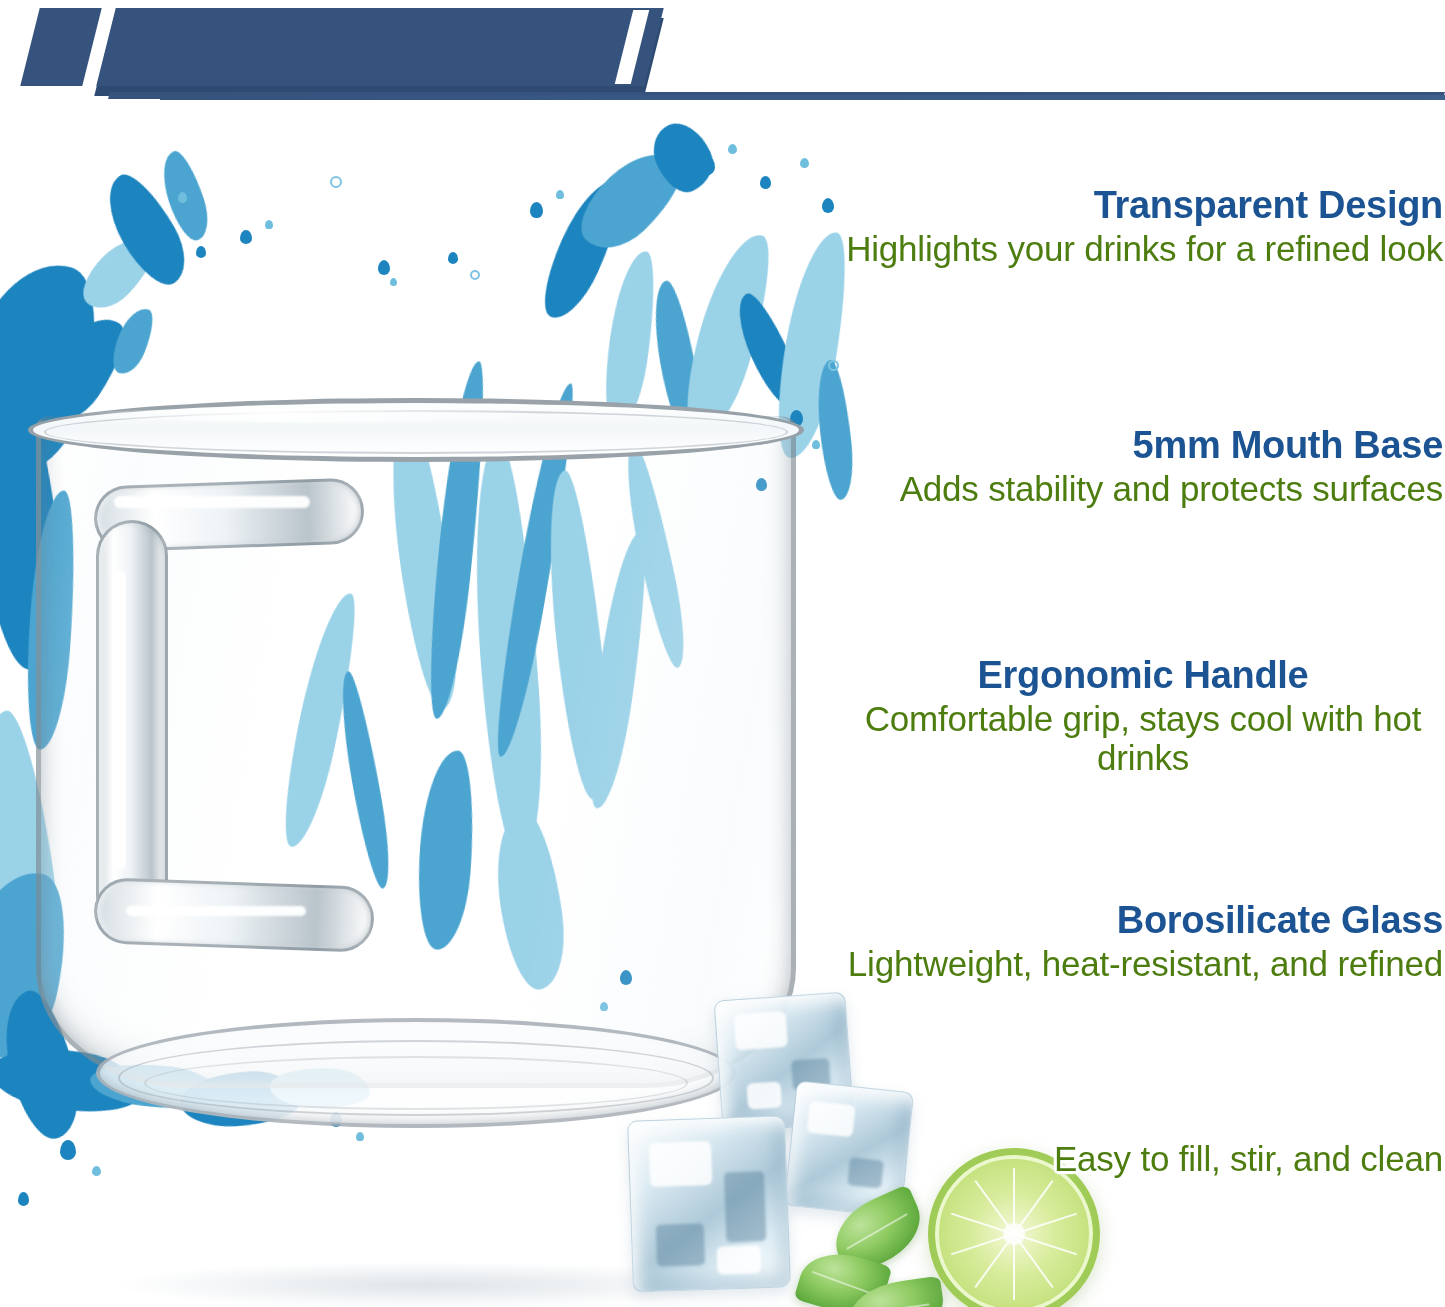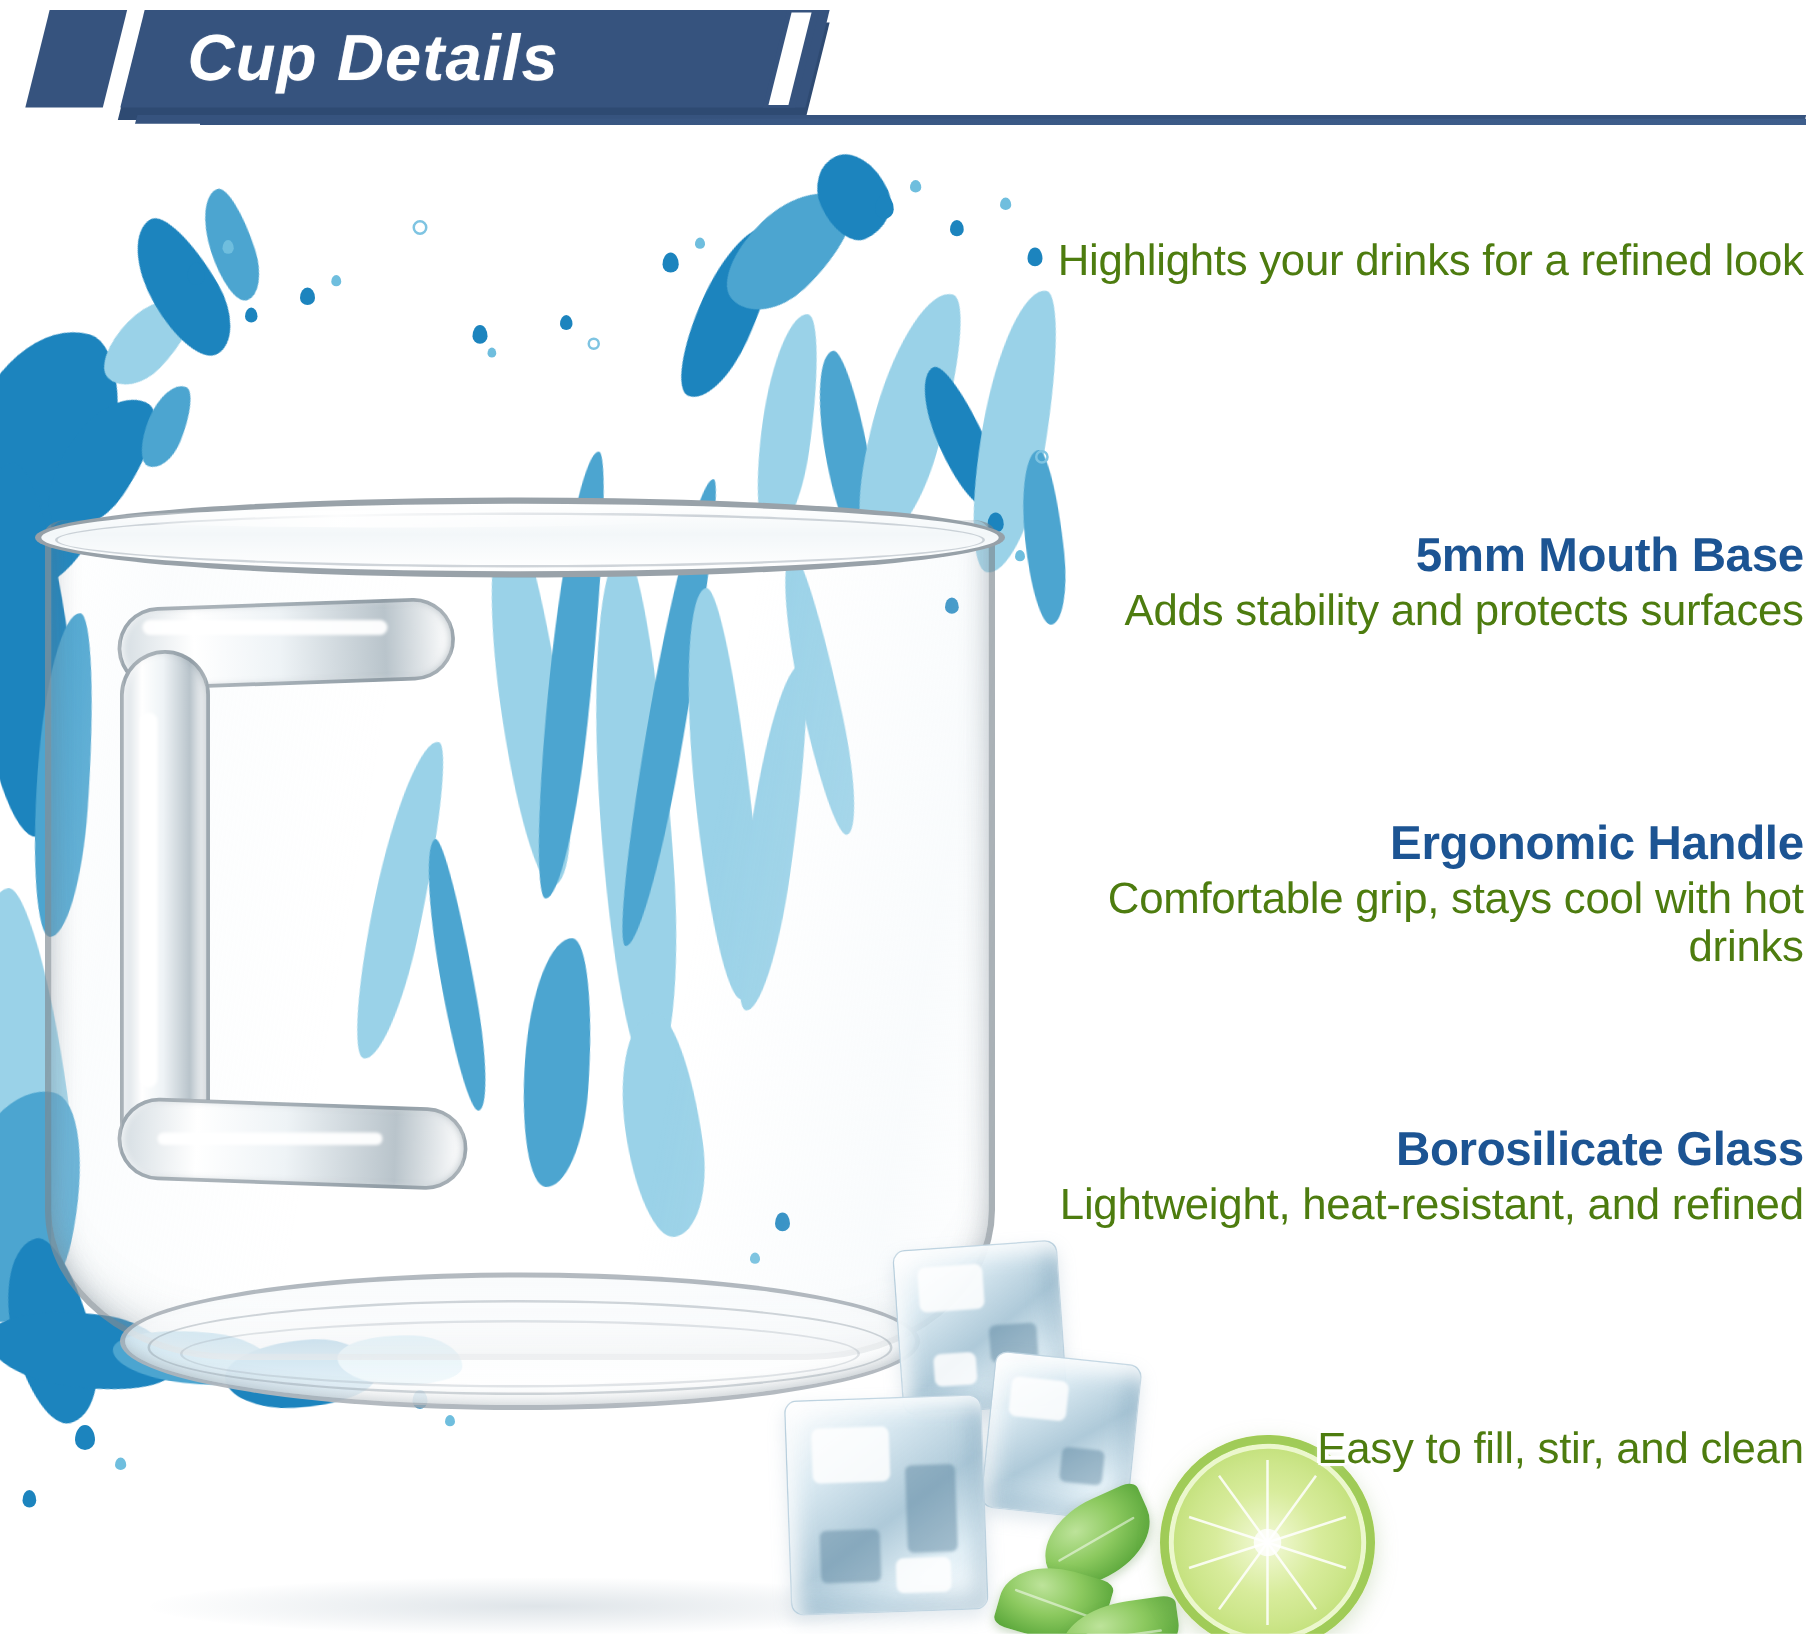--- a/index.html
+++ b/index.html
@@ -233,34 +233,33 @@
     letter-spacing:-.2px; margin-top:4px;
   }
   .feature-desc.halo {
     text-shadow:
       -2px -2px 0 #fff, 2px -2px 0 #fff, -2px 2px 0 #fff, 2px 2px 0 #fff,
       0 -3px 0 #fff, 0 3px 0 #fff, -3px 0 0 #fff, 3px 0 0 #fff,
       0 0 6px #fff;
   }
   #feature-0 { top:75px; }
   #feature-1 { top:315px; }
-  #feature-2 { top:545px; }
+  #feature-2 { top:545px;text-align:center; }
   #feature-3 { top:790px; }
   #feature-4 { top:1025px; }
 </style>
 </head>
 <body>
 
 <div id="header-banner">
   <div class="hdr-slab-small"></div>
   <div class="hdr-slab-shadow"></div>
   <div class="hdr-slab-main"></div>
   <div class="hdr-slash-outer"></div>
   <div class="hdr-slash-inner"></div>
-  <div id="header-title">Cup Details</div>
   <div class="hdr-underline"></div>
   <div class="hdr-underline2"></div>
 </div>
 
 <div id="product-stage">
 
   <div class="splash">
     <div class="streak" style="left:-30px;  top:150px; width:120px; height:220px; transform:rotate(16deg);"></div>
     <div class="streak" style="left:-20px;  top:260px; width:76px;  height:300px; transform:rotate(-6deg);"></div>
     <div class="streak mid" style="left:30px; top:380px; width:42px; height:260px; transform:rotate(4deg);"></div>
@@ -400,20 +399,21 @@
     <div class="lime-core"></div>
     <div class="lime-peel-in"></div>
     <div class="lime-peel"></div>
   </div>
 
 </div>
 
 <div id="features">
 
   <div class="feature" id="feature-0">
+    <div class="feature-title">Transparent Design</div>
     <div class="feature-desc">Highlights your drinks for a refined look</div>
   </div>
 
   <div class="feature" id="feature-1">
     <div class="feature-title">5mm Mouth Base</div>
     <div class="feature-desc">Adds stability and protects surfaces</div>
   </div>
 
   <div class="feature" id="feature-2">
     <div class="feature-title">Ergonomic Handle</div>

